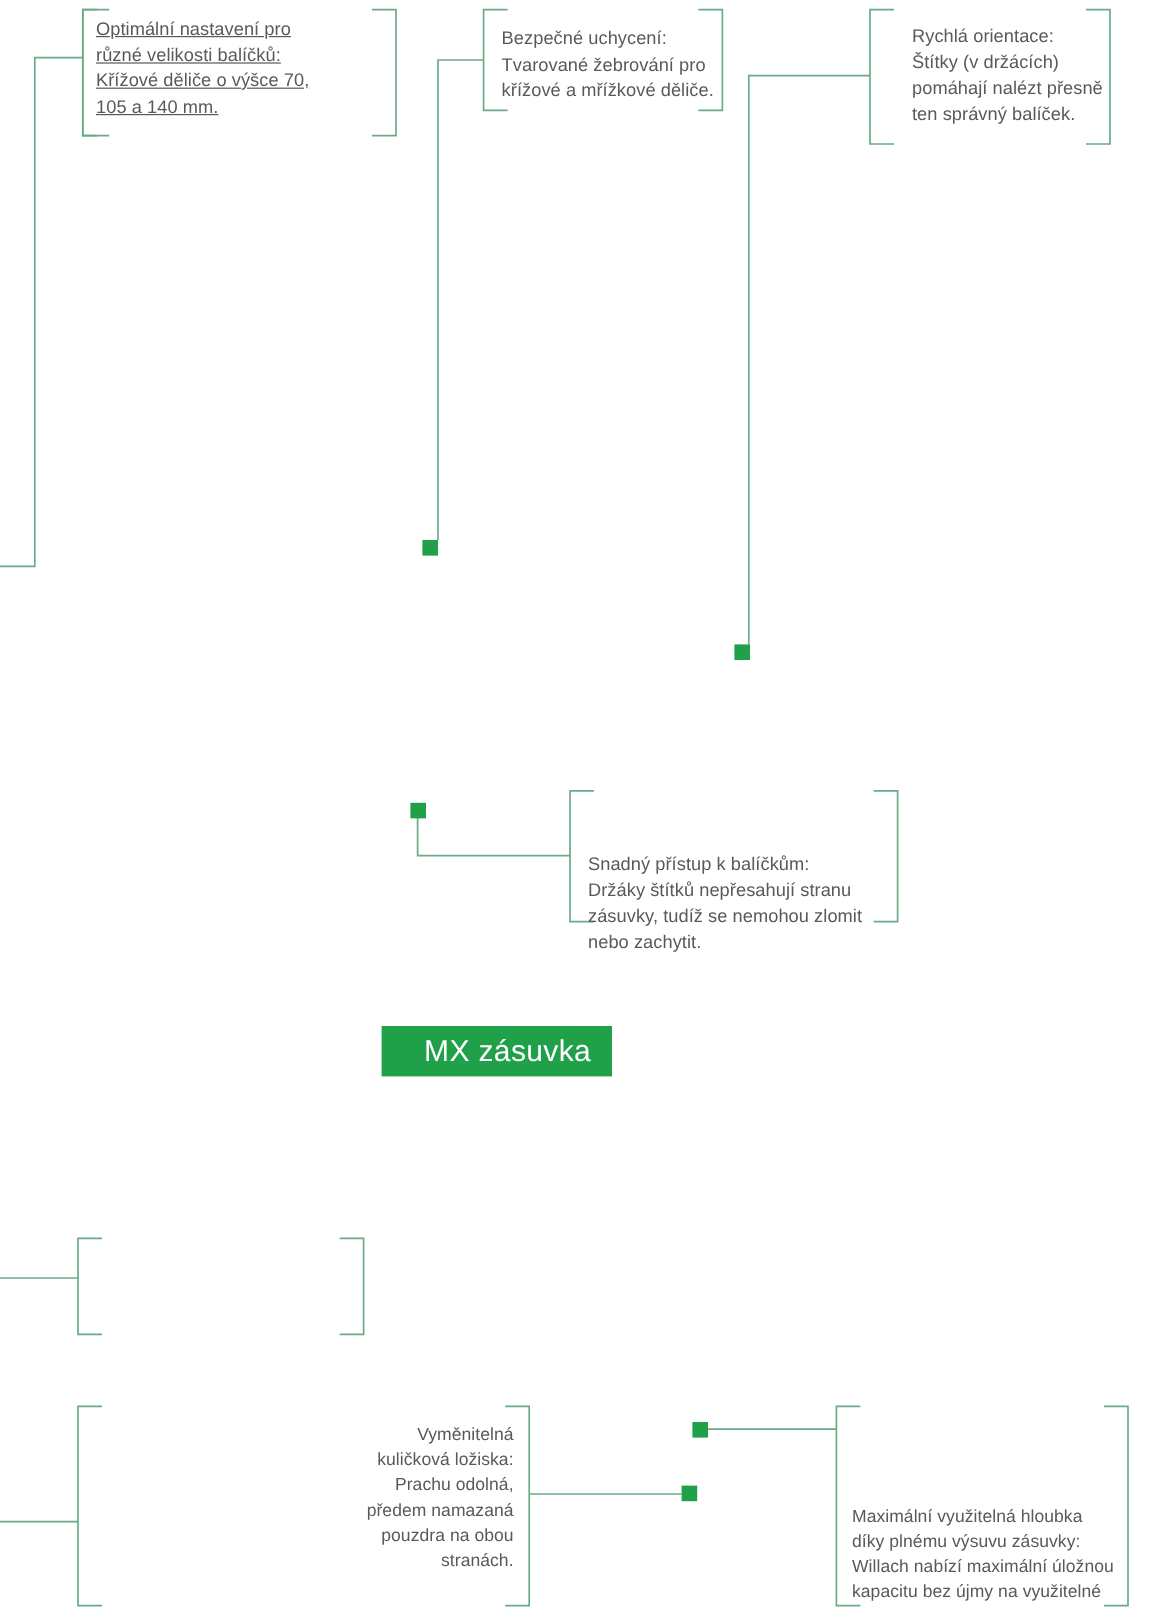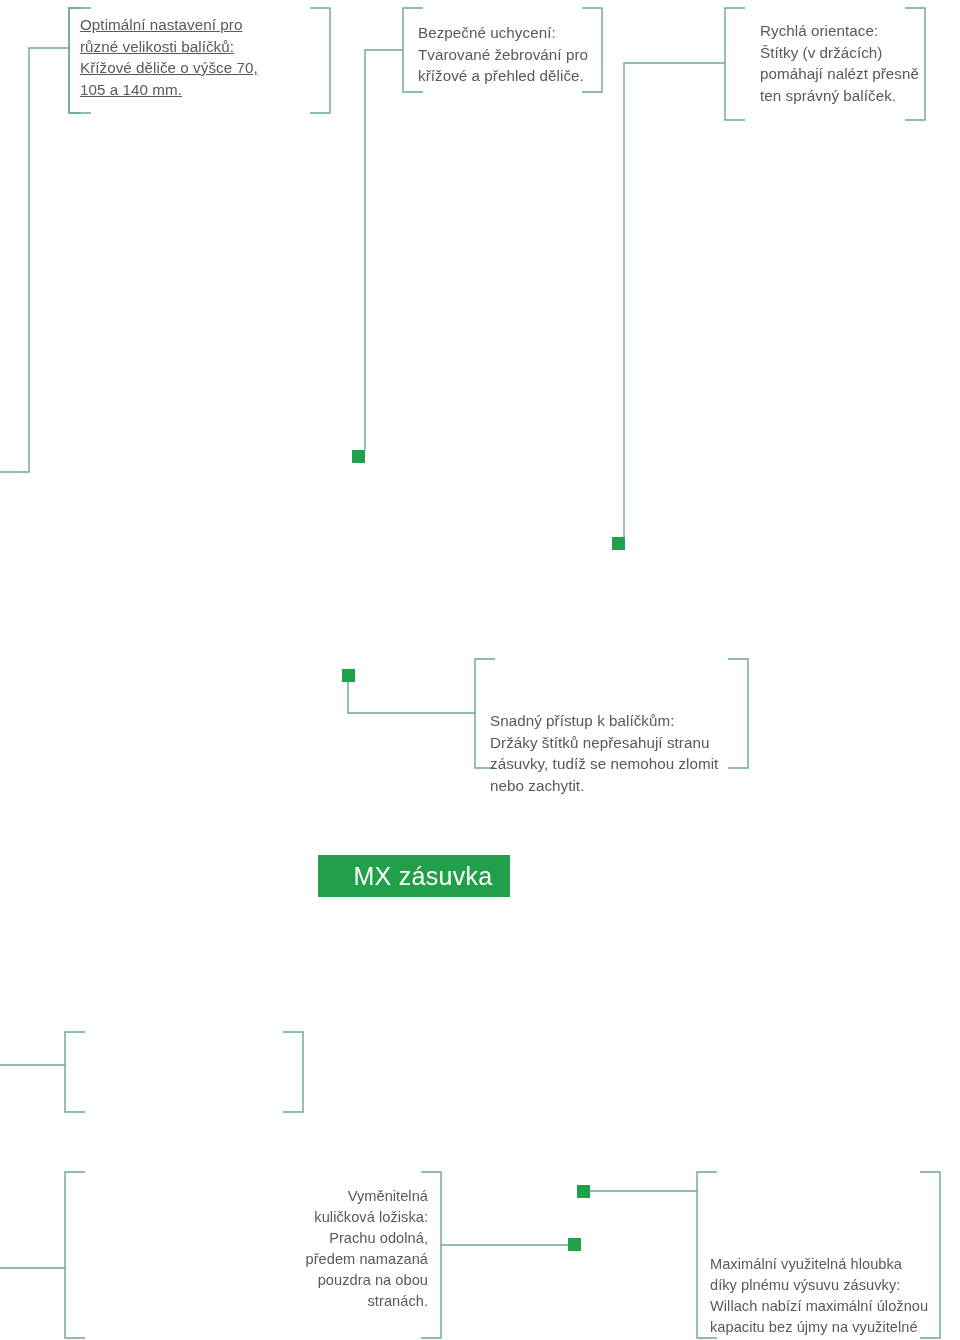--- a/index.html
+++ b/index.html
@@ -107,21 +107,21 @@
     </g>
   </svg>
 
   <div class="callout" style="left:80px; top:14px; width:250px;text-decoration:underline;">Optimální nastavení pro
 různé velikosti balíčků:
 Křížové děliče o výšce 70,
 105 a 140 mm.</div>
 
   <div class="callout" style="left:418px; top:22px; width:190px;">Bezpečné uchycení:
 Tvarované žebrování pro
-křížové a přehled děliče.</div>
+křížové a mřížkové děliče.</div>
 
   <div class="callout" style="left:740px; top:20px; width:195px;margin-left:20px;">Rychlá orientace:
 Štítky (v držácích)
 pomáhají nalézt přesně
 ten správný balíček.</div>
 
   <div class="callout" style="left:490px; top:674px; width:265px;margin-top:36px;">Snadný přístup k balíčkům:
 Držáky štítků nepřesahují stranu
 zásuvky, tudíž se nemohou zlomit
 nebo zachytit.</div>

